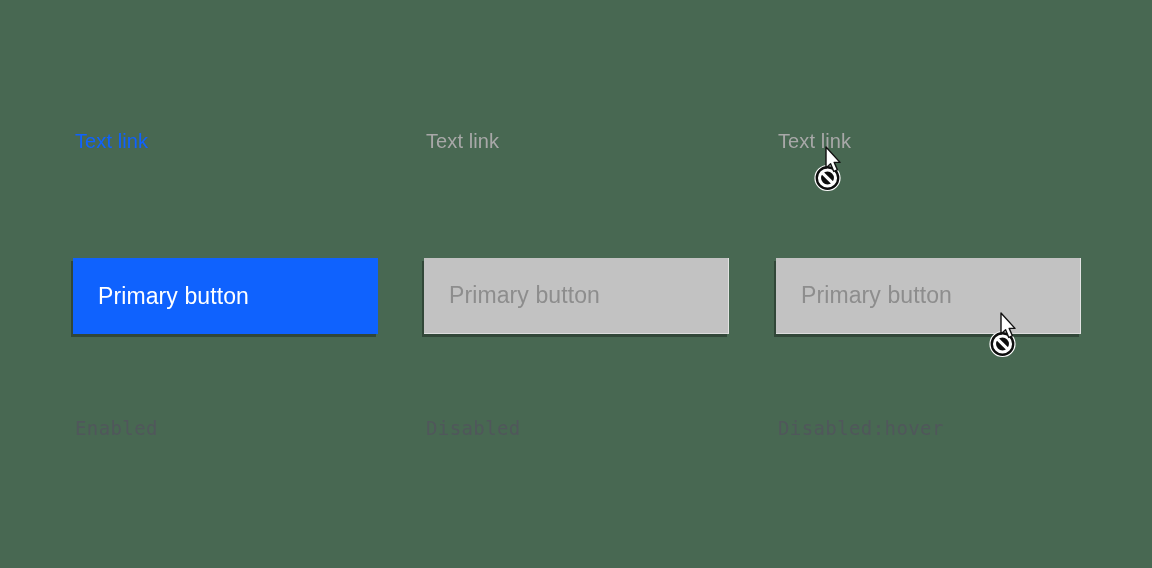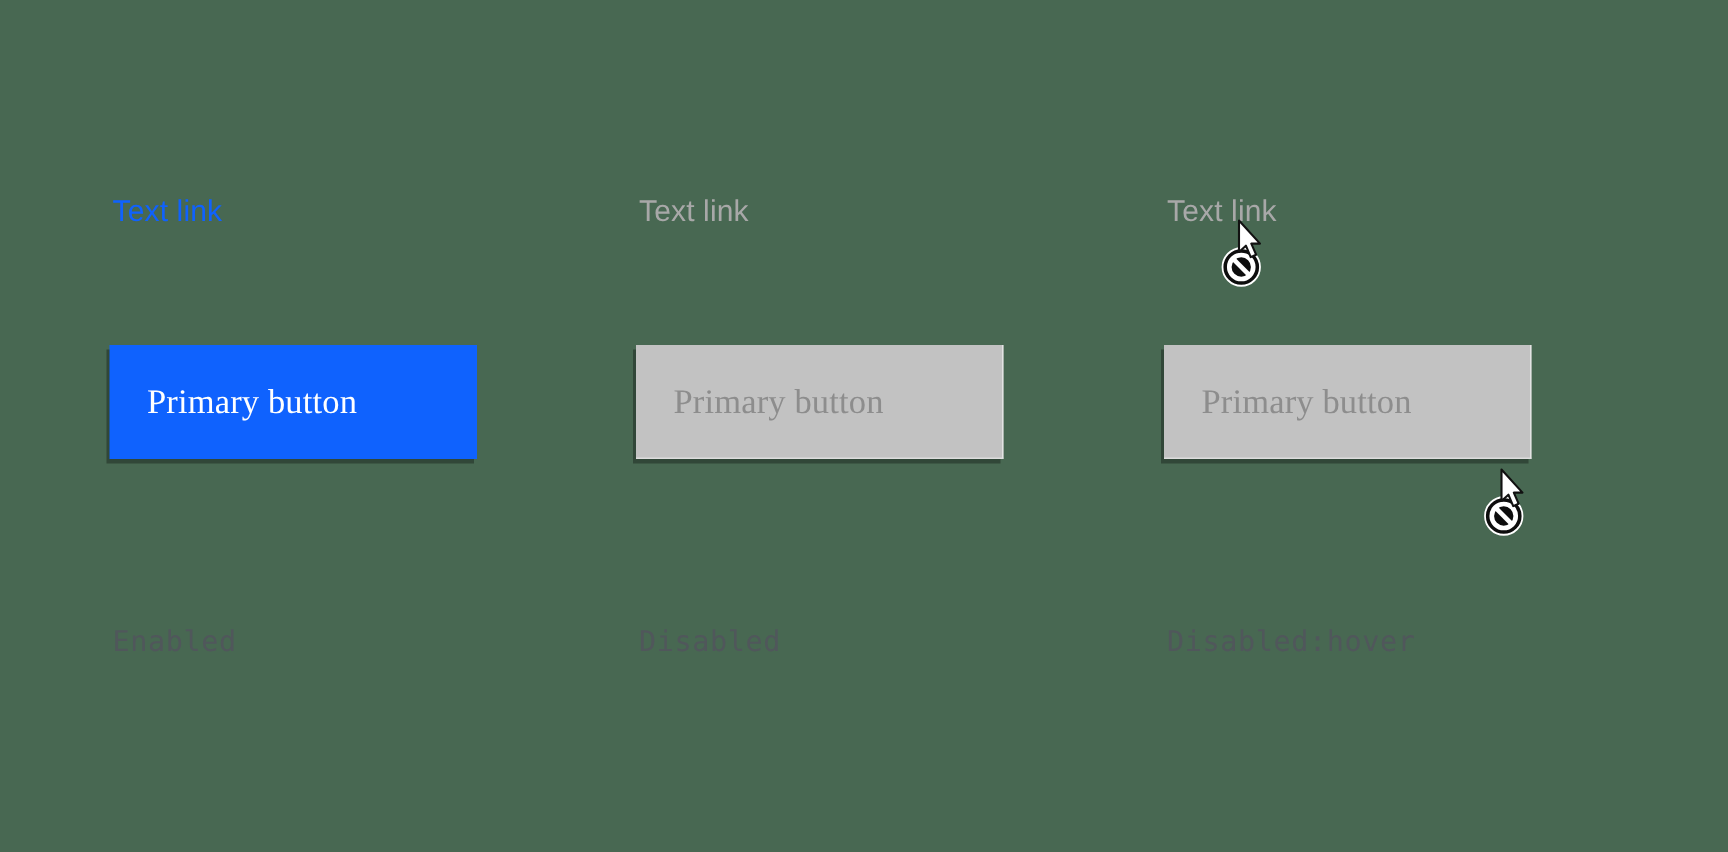--- a/index.html
+++ b/index.html
@@ -32,30 +32,30 @@
     line-height: 23px;
     letter-spacing: 0.1px;
     cursor: pointer;
     text-decoration: none;
   }
   .text-link.enabled   { color: var(--link-blue, #0f62fe); }
   .text-link.disabled  { color: var(--link-disabled, #a8a8a8); cursor: not-allowed; }
 
   .primary-button {
     position: absolute;
-    top: 230px;
+    top: 258px;
     left: 0;
-    width: 245px;
+    width: 305px;
     height: 76px;
     box-sizing: border-box;
     border: none;
     border-radius: 0;
     text-align: left;
     padding: 0 0 0 25px;
-    font-family: Liberation Serif, serif;
+    font-family: Liberation Sans, sans-serif;
     font-size: 23px;
     letter-spacing: 0.1px;
     box-shadow: -2px 3px 0 rgba(25, 38, 30, 0.5);
     cursor: pointer;
   }
   .primary-button.enabled {
     background: var(--button-blue, #0f62fe);
     color: var(--button-text, #ffffff);
   }
   .primary-button.disabled {

